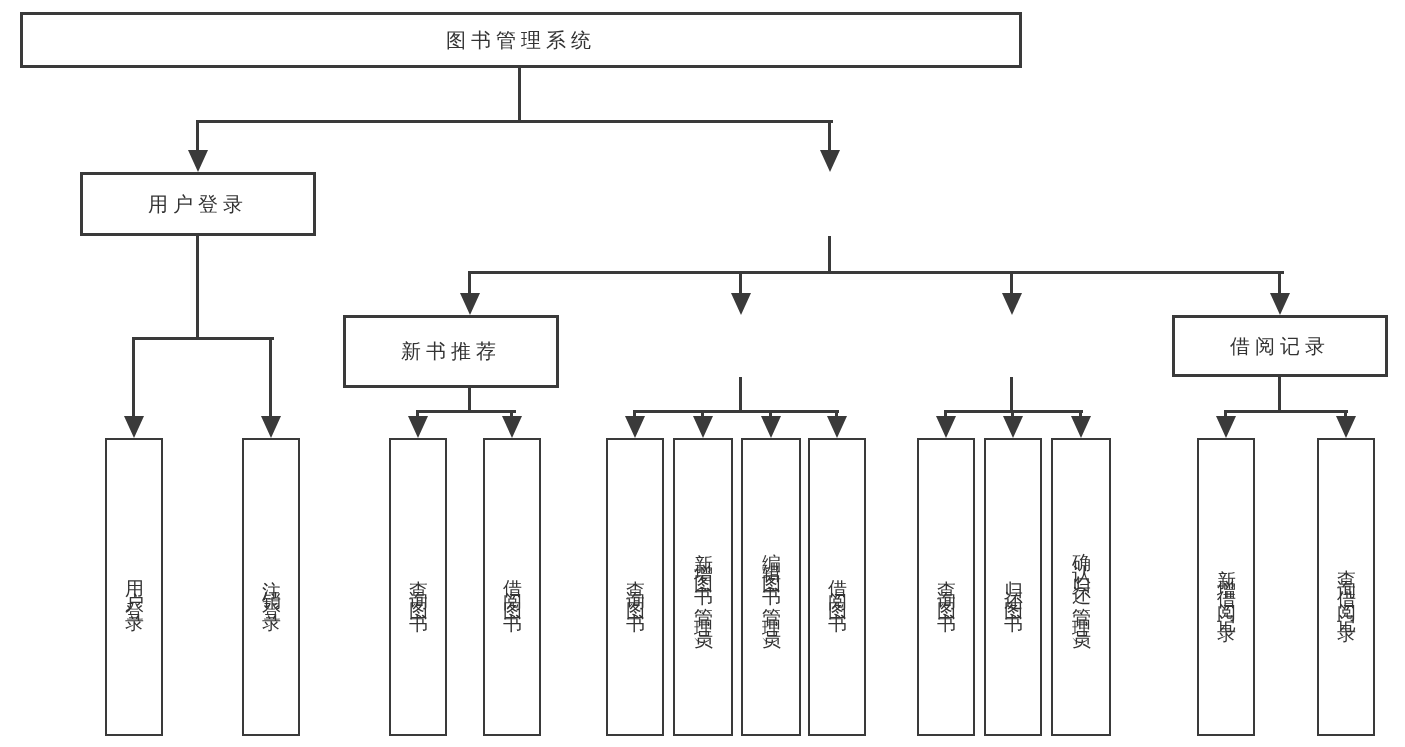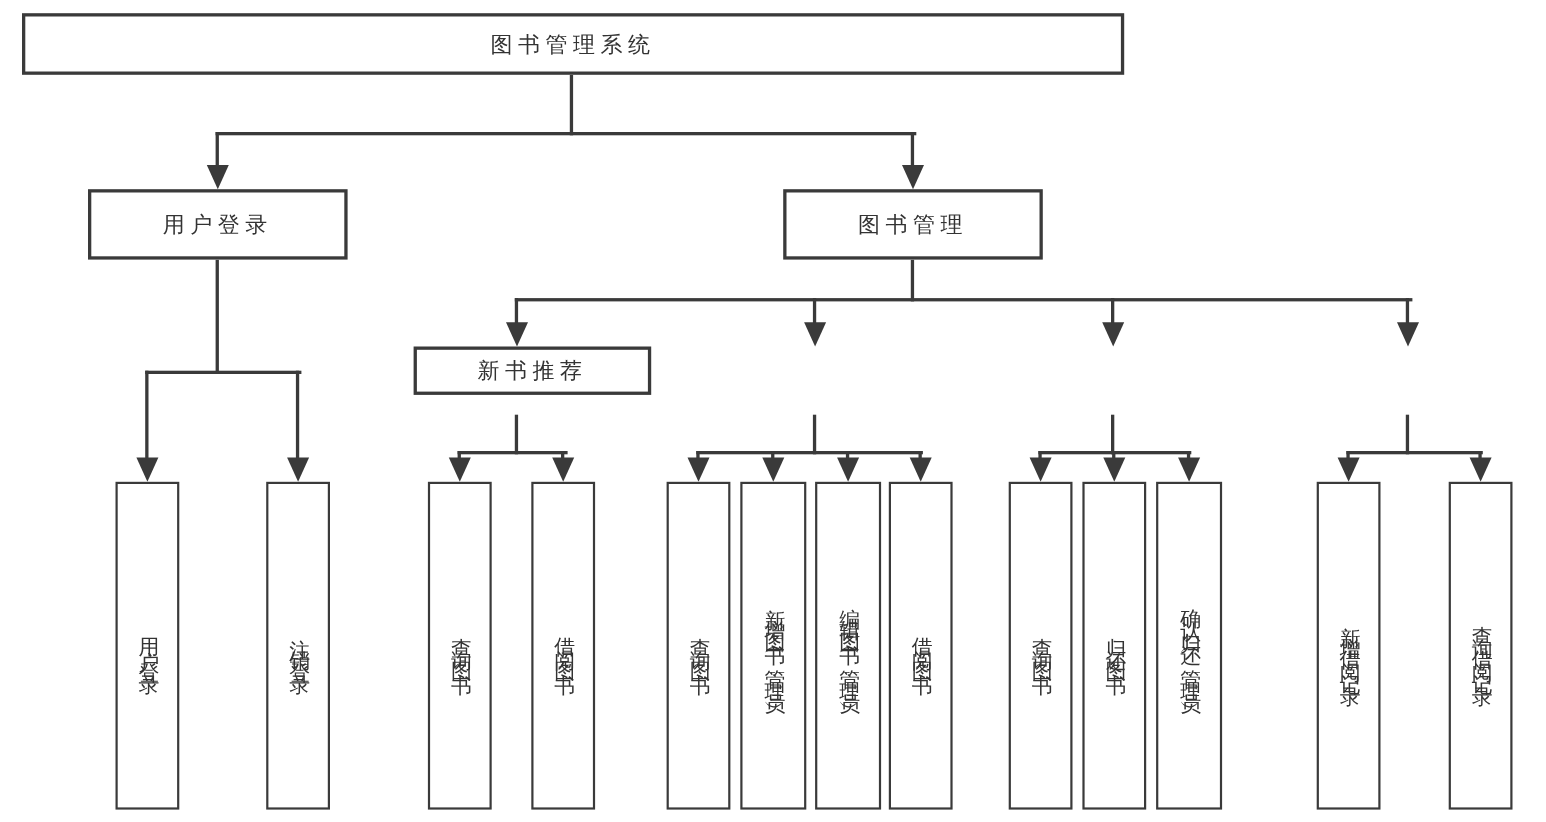--- a/index.html
+++ b/index.html
@@ -43,26 +43,26 @@
 
 <div class="stage">
 
   <div class="hbox" style="left:20px;top:12px;width:1002px;height:56px">
     <span>图书管理系统</span>
   </div>
 
   <div class="hbox" style="left:80px;top:172px;width:236px;height:64px">
     <span>用户登录</span>
   </div>
-  <div class="hbox" style="left:712px;top:172px;width:236px;height:64px">
-    <span>图书管理</span>
+
+  <div class="hbox" style="left:343px;top:315px;width:216px;height:73px">
+    <span>新书推荐</span>
   </div>
-
-  <div class="hbox" style="left:376px;top:315px;width:216px;height:44px">
-    <span>新书推荐</span>
+  <div class="hbox" style="left:1172px;top:315px;width:216px;height:62px">
+    <span>借阅记录</span>
   </div>
 
   <div class="vbox" style="left:105px;top:438px;width:58px;height:298px">
     <span class="vtext">用户登录</span>
   </div>
   <div class="vbox" style="left:242px;top:438px;width:58px;height:298px">
     <span class="vtext">注销登录</span>
   </div>
 
   <div class="vbox" style="left:389px;top:438px;width:58px;height:298px">

